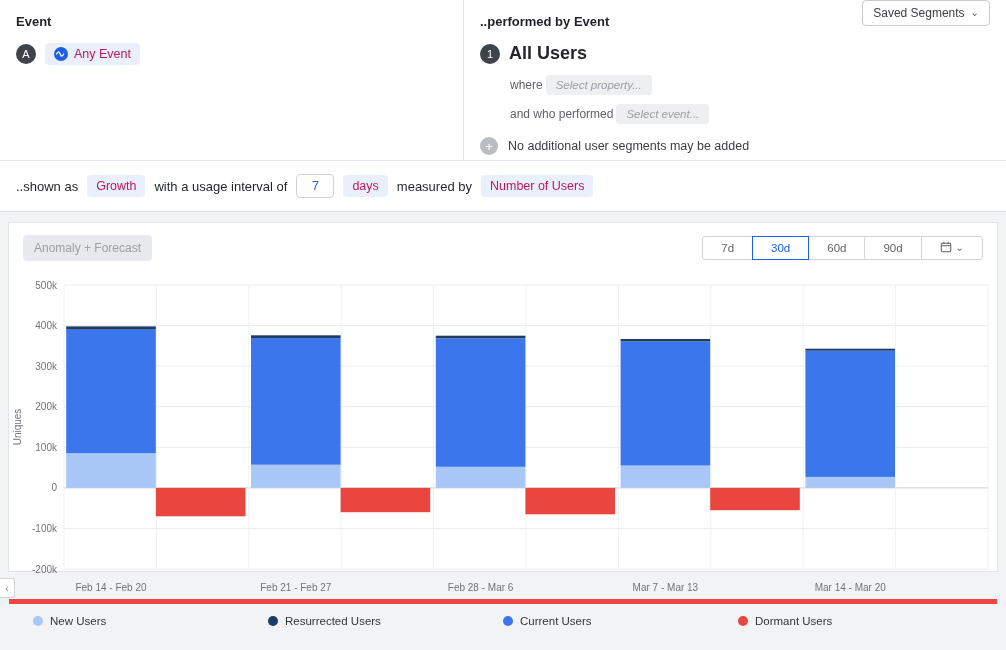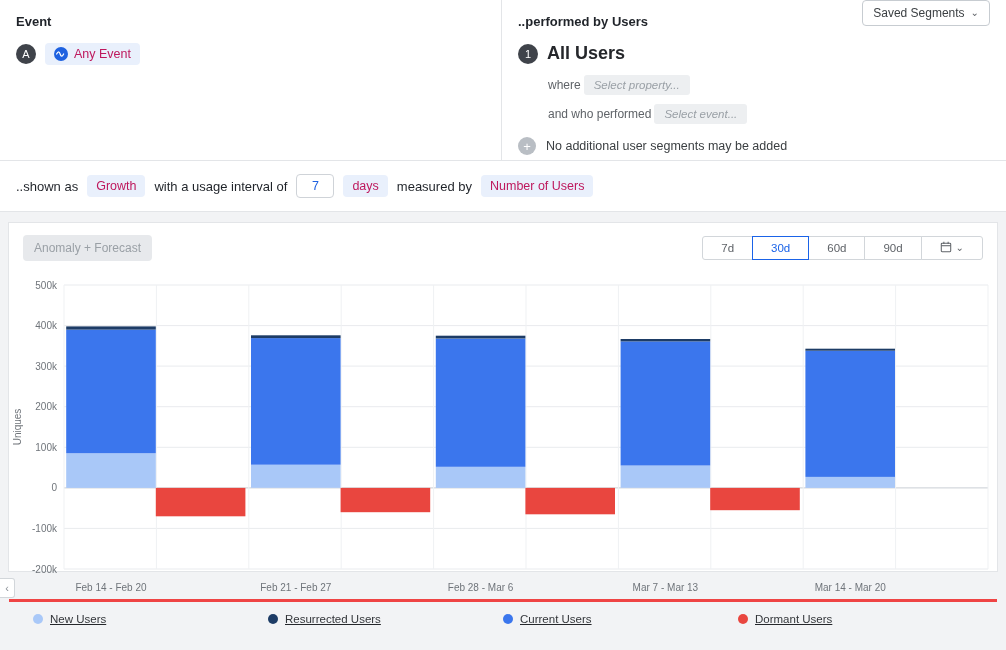--- a/index.html
+++ b/index.html
@@ -8,21 +8,21 @@
     font-family: "Liberation Sans", sans-serif;
     background: #f2f3f5;
     color: #25272b;
     font-size: 13px;
     position: relative;
     overflow: hidden;
   }
 
   
   .top { display: flex; background: #fff; border-bottom: 1px solid #e3e5e8; height: 161px; }
-  .event-panel { width: 502px; border-right: 1px solid #e3e5e8; padding: 14px 16px; }
+  .event-panel { width: 464px; border-right: 1px solid #e3e5e8; padding: 14px 16px; }
   .users-panel { flex: 1; padding: 14px 16px; position: relative; }
   .panel-title { font-weight: bold; font-size: 13px; margin-bottom: 14px; color: #1f2329; }
   .event-row, .seg-row { display: flex; align-items: center; gap: 9px; }
   .badge {
     width: 20px; height: 20px; border-radius: 50%; background: #3f434a; color: #fff;
     font-size: 11px; display: inline-flex; align-items: center; justify-content: center; flex: none;
   }
   .chip {
     display: inline-flex; align-items: center; gap: 6px;
     background: #e9f0fc; color: #be185d; border-radius: 4px;
@@ -76,23 +76,22 @@
     padding: 4px 18px; margin-left: -1px; cursor: pointer; display: inline-flex; align-items: center; gap: 4px;
     font-family: "Liberation Sans", sans-serif;
   }
   .range-btn:first-child { border-radius: 3px 0 0 3px; margin-left: 0; }
   .range-btn:last-child { border-radius: 0 3px 3px 0; }
   .range-btn.active { color: #1a63e8; border-color: #1a63e8; position: relative; z-index: 1; }
   .chart-area { flex: 1; position: relative; }
   svg.chart { display: block; width: 986px; height: 334px; margin: 2px auto 0; }
   .tick { font-size: 10px; fill: #6f747a; font-family: "Liberation Sans", sans-serif; }
   .legend {
-    border-top: 3px solid #ef4444; display: grid; grid-template-columns: repeat(4, 1fr);
+    border-top: 5px solid #ef4444; display: grid; grid-template-columns: repeat(4, 1fr);
     padding: 11px 24px 12px;
-    text-decoration: underline;
   }
   .legend-item { display: flex; align-items: center; gap: 7px; font-size: 11.5px; color: #33363a; cursor: pointer; }
   .legend-dot { width: 10px; height: 10px; border-radius: 50%; flex: none; }
 
   .scroll-left {
     position: absolute; left: 0; top: 578px; width: 15px; height: 20px;
     background: #fff; border: 1px solid #d2d6da; border-left: none; border-radius: 0 3px 3px 0;
     color: #8a9097; font-size: 11px; display: flex; align-items: center; justify-content: center; cursor: pointer;
   }
 </style>
@@ -110,21 +109,21 @@
             <circle cx="8" cy="8" r="8" fill="#1e61e0"></circle>
             <path d="M3 8 q2.5 -5 4 0 t4 0" stroke="#fff" fill="none" stroke-width="1.4" stroke-linecap="round"></path>
           </svg>
         </span>
         <span>Any Event</span>
       </span>
     </div>
   </div>
 
   <div class="users-panel">
-    <div class="panel-title">..performed by Users</div>
+    <div class="panel-title">..performed by Event</div>
     <button class="saved-segments" style="font-family:'Liberation Sans',sans-serif;">
       <span>Saved Segments</span>
       <span class="chev">⌄</span>
     </button>
 
     <div class="seg-row">
       <span class="badge">1</span>
       <span class="seg-name">All Users</span>
     </div>
 

